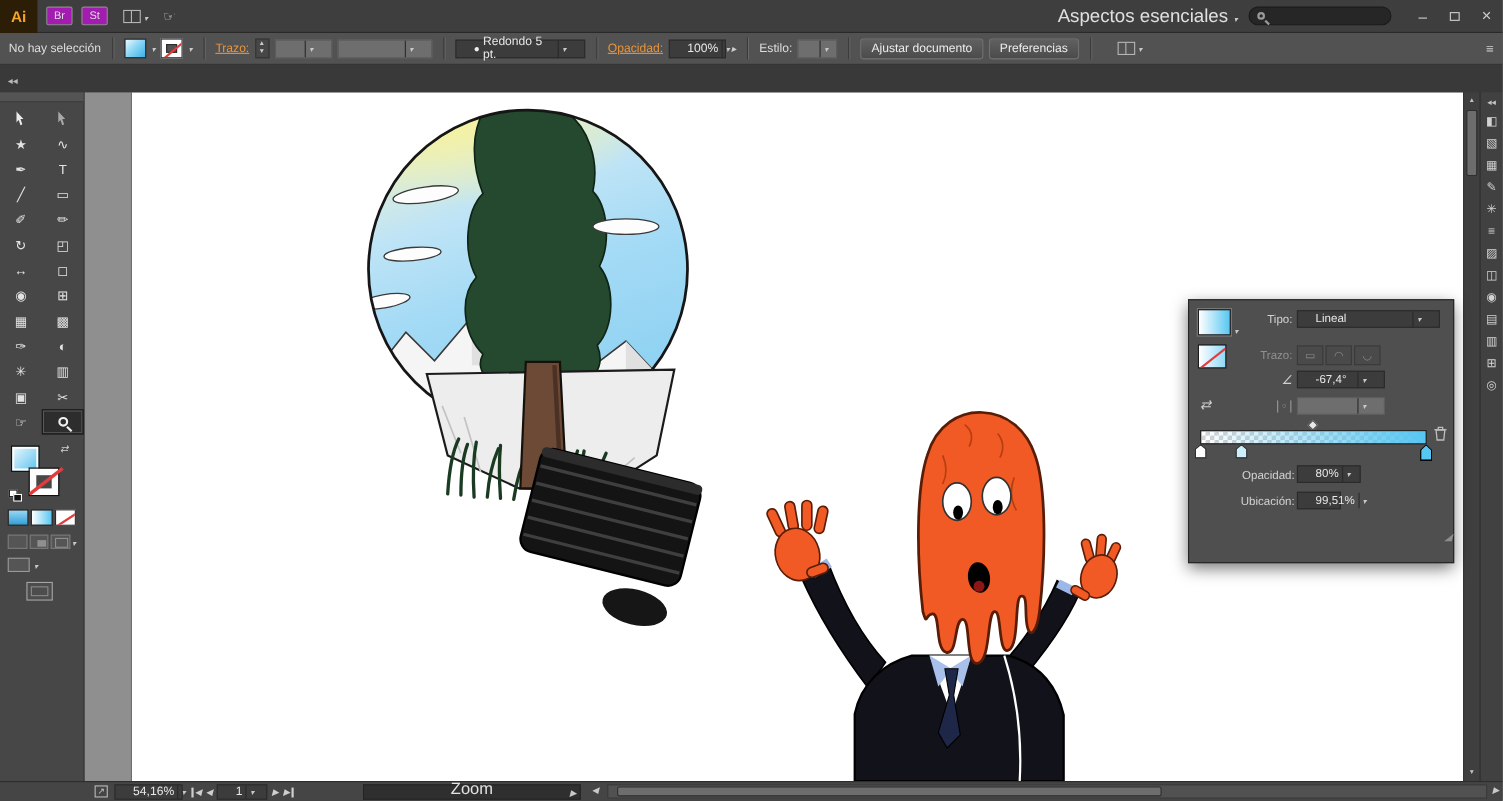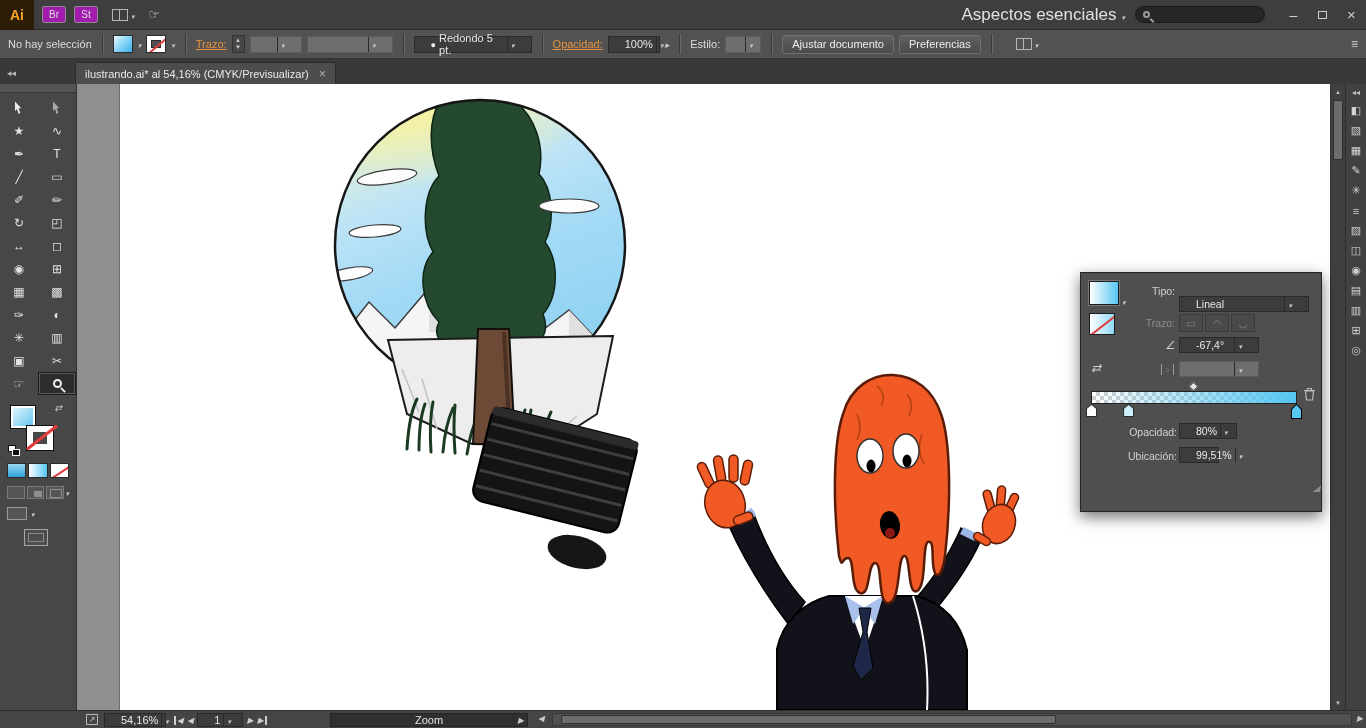--- a/index.html
+++ b/index.html
@@ -206,21 +206,21 @@
   .sb-nav{position:absolute;left:174px;top:2px;height:14px;display:flex;align-items:center;gap:4px;
     color:#cfcfcf;font-size:8px}
   .nav-first{border-left:2px solid #cfcfcf;padding-left:1px}
   .nav-first::before{content:"◀"}
   .nav-prev::before{content:"◀"}
   .nav-next::before{content:"▶"}
   .nav-last{border-right:2px solid #cfcfcf;padding-right:1px}
   .nav-last::before{content:"▶"}
   .sb-board{width:46px;height:14px}
   .sb-tool{position:absolute;left:330px;top:2px;width:198px;height:14px;background:#2f2f2f;
-    border:1px solid #242424;display:flex;align-items:center;justify-content:center;color:#e2e2e2;font-size:11px}
+    border:1px solid #242424;display:flex;align-items:flex-end;justify-content:center;color:#e2e2e2;font-size:15px}
   .sb-tool-arrow{position:absolute;right:3px;font-size:8px;color:#c9c9c9}
   .sb-tool-arrow::before{content:"▶"}
   .hs-left{position:absolute;left:538px;top:3px;font-size:8px;color:#c9c9c9}
   .hs-left::before{content:"◀"}
   .hs-track{position:absolute;left:552px;right:14px;top:2px;bottom:2px;background:#515151;
     border:1px solid #383838}
   .hs-thumb{position:absolute;left:1%;top:1px;bottom:1px;width:62%;background:#6d6d6d;
     border:1px solid #2e2e2e;border-radius:2px}
   .hs-right{position:absolute;right:3px;top:3px;font-size:8px;color:#c9c9c9}
   .hs-right::before{content:"▶"}
@@ -308,24 +308,20 @@
   <span class="sep" data-name="separator"></span>
   <span class="mb-ico" data-name="isolate-selection-icon">
     <i class="arrange-ico" data-name="selection-options-icon"></i>
     <i class="cdn" data-name="chevron-down-icon"></i>
   </span>
   <span class="cb-end-ico panel-flyout" data-name="control-panel-menu-icon"></span>
 </div>
 
 <div class="tabbar" data-name="document-tab-bar">
   <span class="collapse-left" data-name="collapse-panels-icon"></span>
-  <div class="doc-tab" data-name="document-tab">
-    <span data-name="document-title">ilustrando.ai* al 54,16% (CMYK/Previsualizar)</span>
-    <i class="tab-close" data-name="close-icon"></i>
-  </div>
 </div>
 
 <div class="main" data-name="main-area">
 
   <div class="toolpanel" data-name="tools-panel">
     <div class="toolpanel-header" data-name="tools-panel-header"></div>
     <div class="tools" id="tools-grid" data-name="tools-grid">
         <div class="tool-cell" data-name="selection-tool">
           <span class="glyph" data-name="selection-icon"></span>
         </div>
@@ -564,21 +560,21 @@
         <span class="dock-icon" data-name="navigator-panel-icon">◎</span>
       </div>
   </div>
 </div>
 
 <div class="gpanel" data-name="gradient-panel">
   <div class="gbody" data-name="gradient-panel-body">
     <span class="gthumb" data-name="gradient-thumbnail"></span>
     <i class="cdn gthumb-caret" data-name="chevron-down-icon"></i>
     <span class="glabel" style="left:56px;top:12px;width:38px" data-name="type-label">Tipo:</span>
-    <div class="field gfield" style="left:98px;top:23px;width:130px" data-name="gradient-type-select">
+    <div class="field gfield" style="left:98px;top:9px;width:130px" data-name="gradient-type-select">
       <span data-name="gradient-type-value">Lineal</span>
       <span class="caret">
           <i class="cdn" data-name="chevron-down-icon"></i>
         </span>
     </div>
     <span class="gstroke-swatch" data-name="stroke-gradient-swatch"></span>
     <span class="glabel dis" style="left:56px;top:44px;width:38px" data-name="stroke-label">Trazo:</span>
     <span class="gsb gsb-a" style="left:98px" data-name="gradient-within-stroke-button"></span>
     <span class="gsb gsb-b" style="left:124px" data-name="gradient-along-stroke-button"></span>
     <span class="gsb gsb-c" style="left:150px" data-name="gradient-across-stroke-button"></span>

